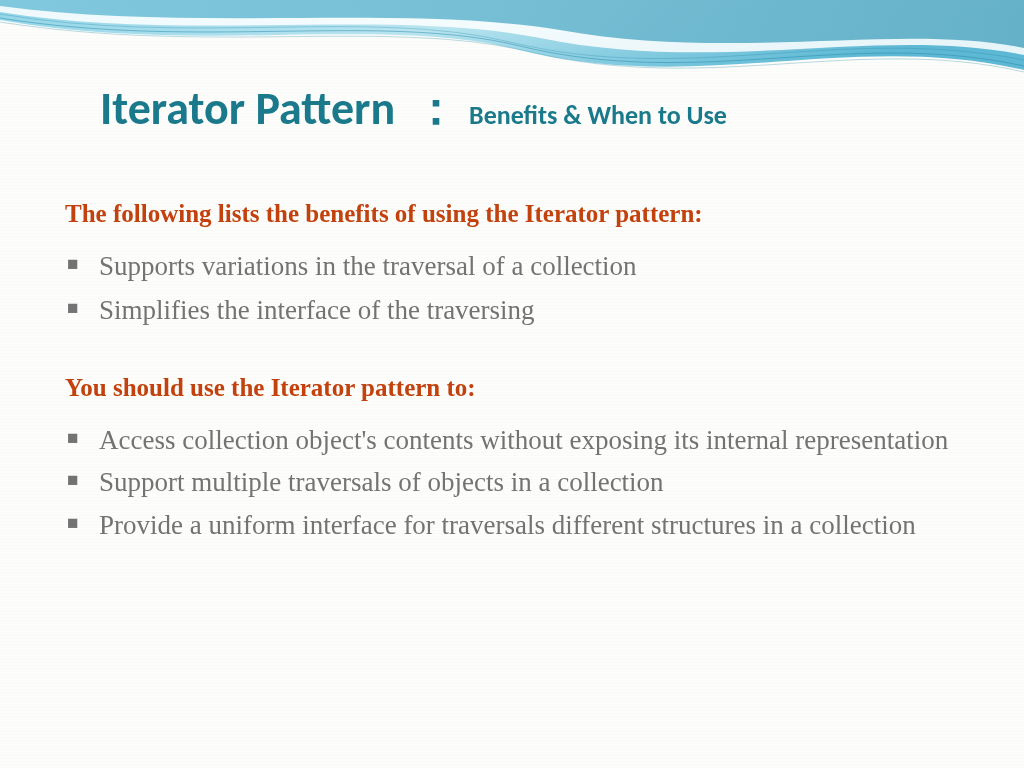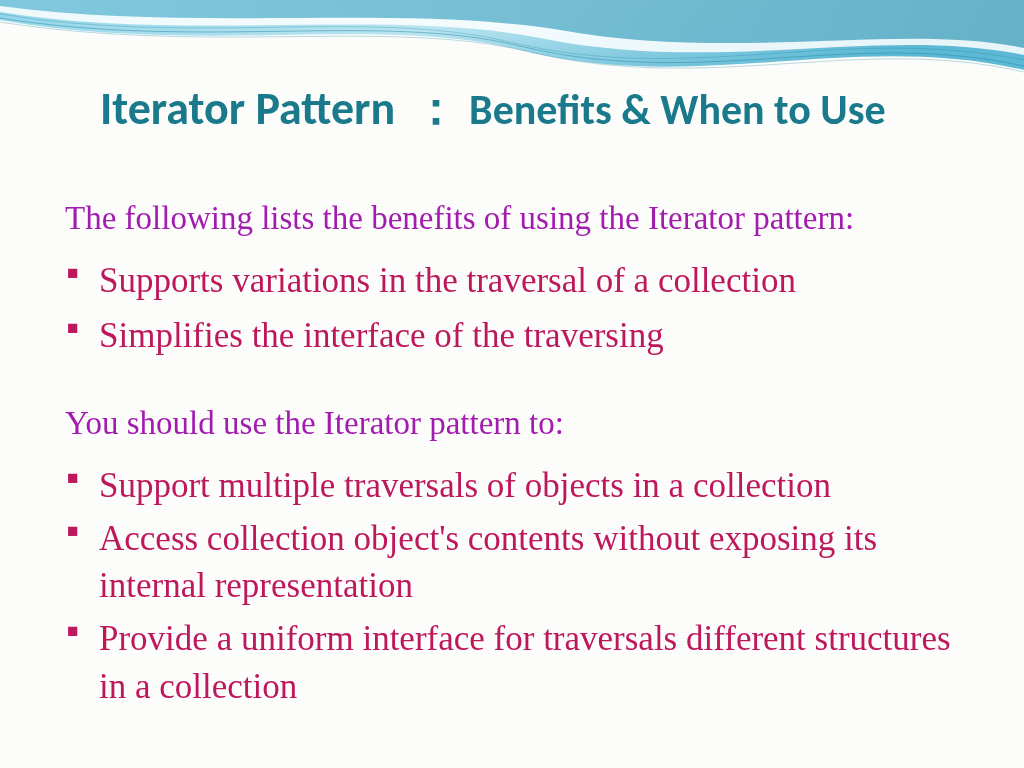--- a/index.html
+++ b/index.html
@@ -41,34 +41,34 @@
 }
 .title-colon {
   font-family: Calibri, 'Segoe UI', Arial, sans-serif;
   font-size: 46px;
   font-weight: 700;
   color: #1a7a8c;
   margin: 0 10px 0 18px;
 }
 .title-sub {
   font-family: Calibri, 'Segoe UI', Arial, sans-serif;
-  font-size: 42px;
+  font-size: 26px;
   font-weight: 700;
   color: #1a7a8c;
 }
 .section-heading {
-  font-size: 33px;
-  font-weight: 400;
-  color: #a21caf;
+  font-size: 25px;
+  font-weight: 700;
+  color: #c2410c;
   margin-bottom: 20px;
 }
 .bullet-list { list-style: none; margin-bottom: 45px; }
 .bullet-list li {
-  font-size: 35px;
-  color: #be185d;
+  font-size: 27px;
+  color: #737373;
   line-height: 1.35;
   padding-left: 34px;
   position: relative;
   margin-bottom: 8px;
 }
 .bullet-list li::before {
   content: "■";
   position: absolute;
   left: 2px;
   top: 3px;
@@ -106,18 +106,18 @@
   </div>
 
   <div class="section-heading">The following lists the benefits of using the Iterator pattern:</div>
   <ul class="bullet-list">
     <li>Supports variations in the traversal of a collection</li>
     <li>Simplifies the interface of the traversing</li>
   </ul>
 
   <div class="section-heading">You should use the Iterator pattern to:</div>
   <ul class="bullet-list tight">
+    <li>Access collection object's contents without exposing its internal  representation</li>
     <li>Support multiple traversals of objects in a collection</li>
-    <li>Access collection object's contents without exposing its internal  representation</li>
     <li>Provide a uniform interface for traversals different structures in a  collection</li>
   </ul>
 
 </div>
 
 </body></html>

